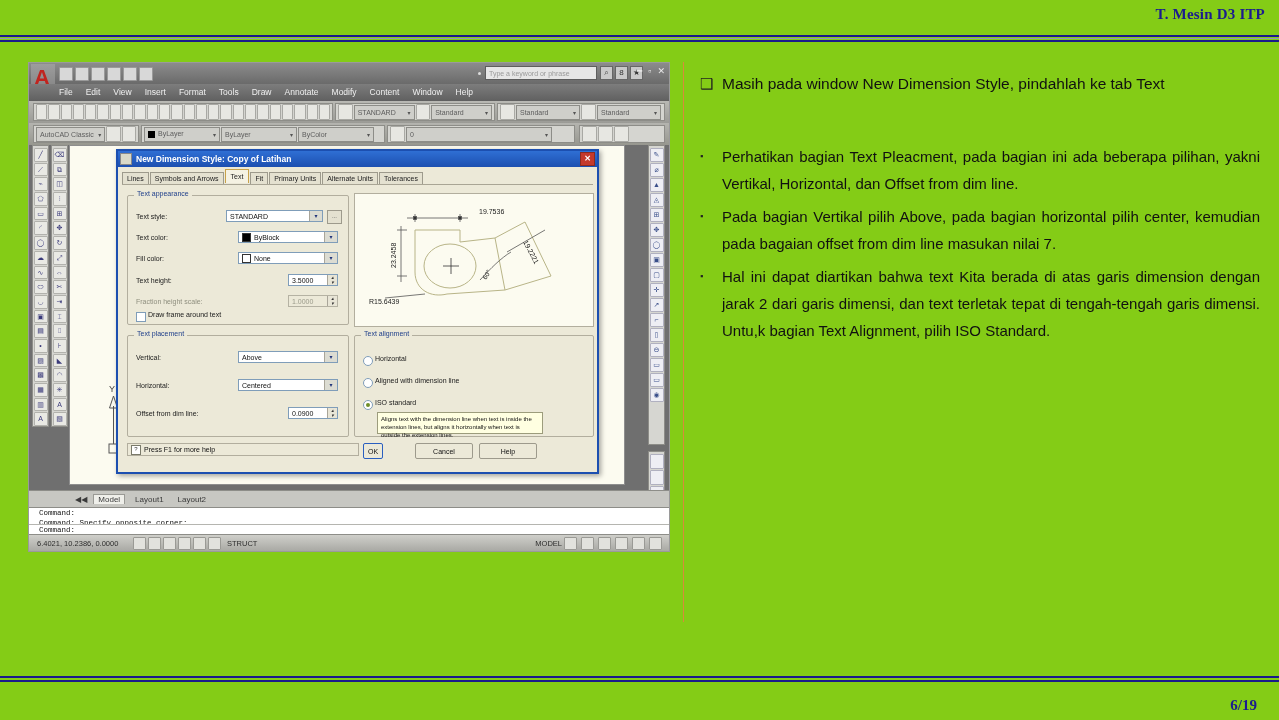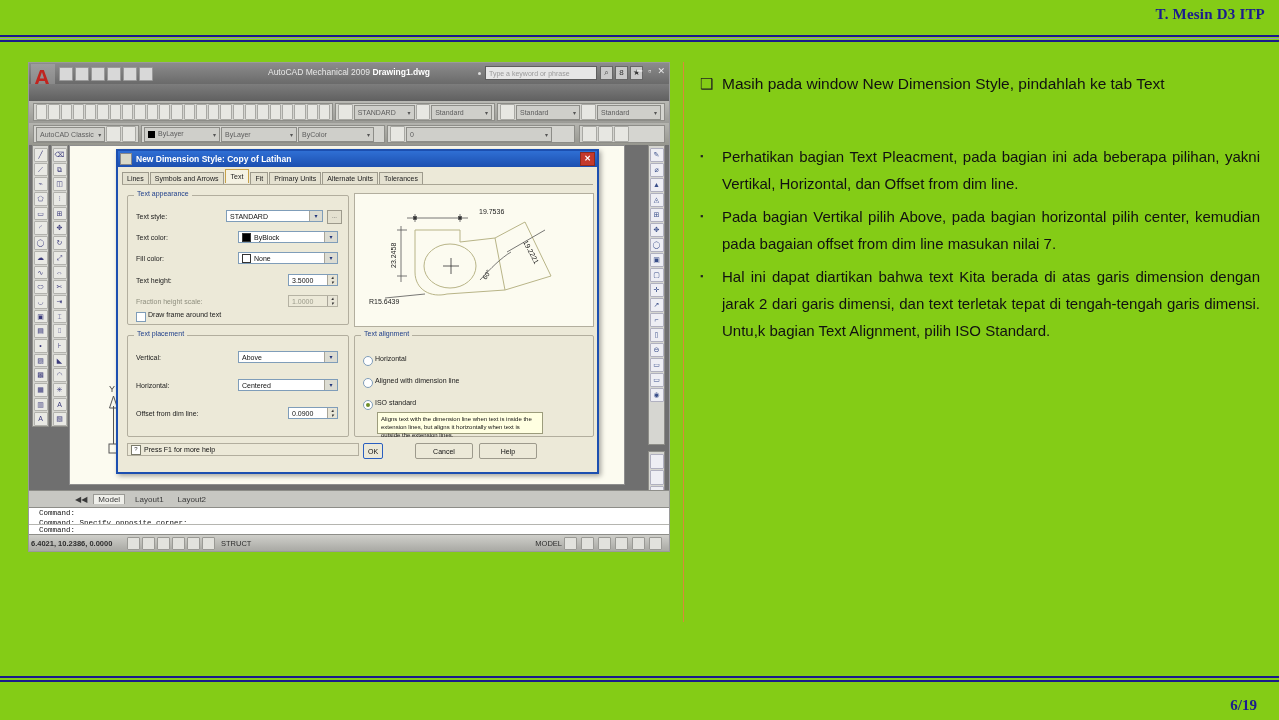--- a/index.html
+++ b/index.html
@@ -201,21 +201,21 @@
     font-family:"Liberation Mono", monospace; font-size:7.5px; color:#111;
     padding-left:10px; box-sizing:border-box; line-height:11px;
     border-top:1px solid #b5b5b0;
   }
   .statusbar {
     position:absolute; left:0; right:0; bottom:0; height:16px;
     background: linear-gradient(#cfcfca,#a9a9a4);
     border-top:1px solid #8d8d88;
     display:flex; align-items:center; font-size:7.5px; color:#2d2d2d;
   }
-  .statusbar .coords { padding-left:2px; width:96px;font-weight:bold; }
+  .statusbar .coords { padding-left:8px; width:96px; }
   .statusbar .sic { width:11px; height:11px; background:#e2e2dd; border:1px solid #9a9a95; margin-right:2px; border-radius:1px;}
   .statusbar .struct { margin-left:4px; font-size:7.5px;}
   .statusbar .right { margin-left:auto; display:flex; align-items:center; gap:2px; padding-right:5px;}
 
   
   .dlg {
     position:absolute; left:87px; top:86px; width:483px; height:325px;
     background:#ece9d8; border:2px solid #1c4fb0; box-sizing:border-box;
     box-shadow: 2px 2px 5px rgba(0,0,0,.35);
   }
@@ -332,21 +332,20 @@
       <div class="l2"></div>
       <div class="l3"></div>
   </div>
 
   <div class="col-divider"></div>
 
   <div class="figure-wrap">
     <div class="acad">
 
       <div class="acad-titlebar">
-        <div class="acad-apptitle"><span>AutoCAD Mechanical 2009 </span><b>Drawing1.dwg</b></div>
         <div class="search-dot"></div>
         <div class="searchbox">Type a keyword or phrase</div>
         <div class="sbtn" style="right:56px;">⌕</div>
         <div class="sbtn" style="right:41px;">8</div>
         <div class="sbtn" style="right:26px;">★</div>
         <div class="winbtns">
           <span>━</span>
           <span>▫</span>
           <span>✕</span>
         </div>
@@ -357,20 +356,34 @@
       <div class="qat">
         <i></i>
         <i></i>
         <i></i>
         <i></i>
         <i></i>
         <i></i>
       </div>
 
       <div class="acad-menubar">
+        <div class="items">
+          <span>File</span>
+          <span>Edit</span>
+          <span>View</span>
+          <span>Insert</span>
+          <span>Format</span>
+          <span>Tools</span>
+          <span>Draw</span>
+          <span>Annotate</span>
+          <span>Modify</span>
+          <span>Content</span>
+          <span>Window</span>
+          <span>Help</span>
+        </div>
         <div class="winbtns2">
           <span>━</span>
           <span>▫</span>
           <span>✕</span>
         </div>
       </div>
 
       <div class="tbrow r1">
         <div class="tbgroup" style="left:4px; width:300px;">
           <div class="tbic"></div>

